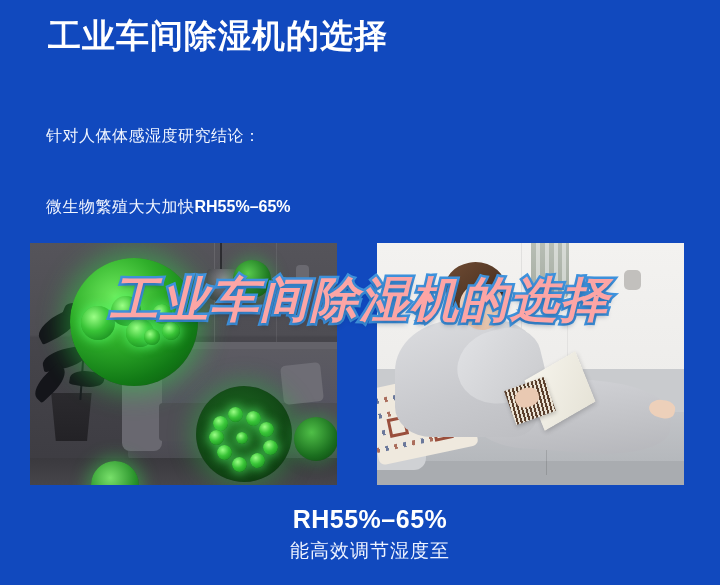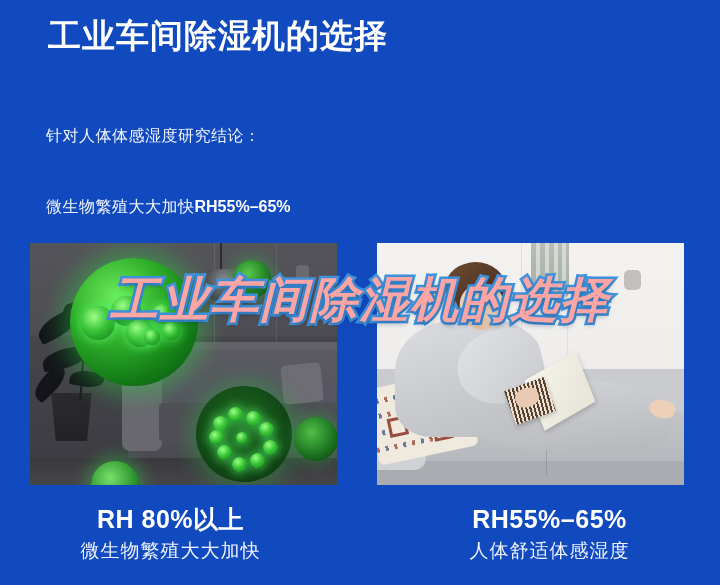--- a/index.html
+++ b/index.html
@@ -480,23 +480,19 @@
       <div class="person-arm"></div>
       <div class="book-cover"></div>
       <div class="book-pages"></div>
       <div class="person-hand"></div>
     </div>
   </div>
 
   <div class="overlay-title">工业车间除湿机的选择</div>
 
   <div class="captions">
-    <div class="caption-col left-col">
-      <div class="caption-main">RH 80%以上</div>
-      <div class="caption-sub">微生物繁殖大大加快</div>
-    </div>
     <div class="caption-col right-col">
       <div class="caption-main">RH55%–65%</div>
-      <div class="caption-sub">人体舒适体感湿度</div>
+      <div class="caption-sub">能高效调节湿度至</div>
     </div>
   </div>
 
 </div>
 
 </body></html>

